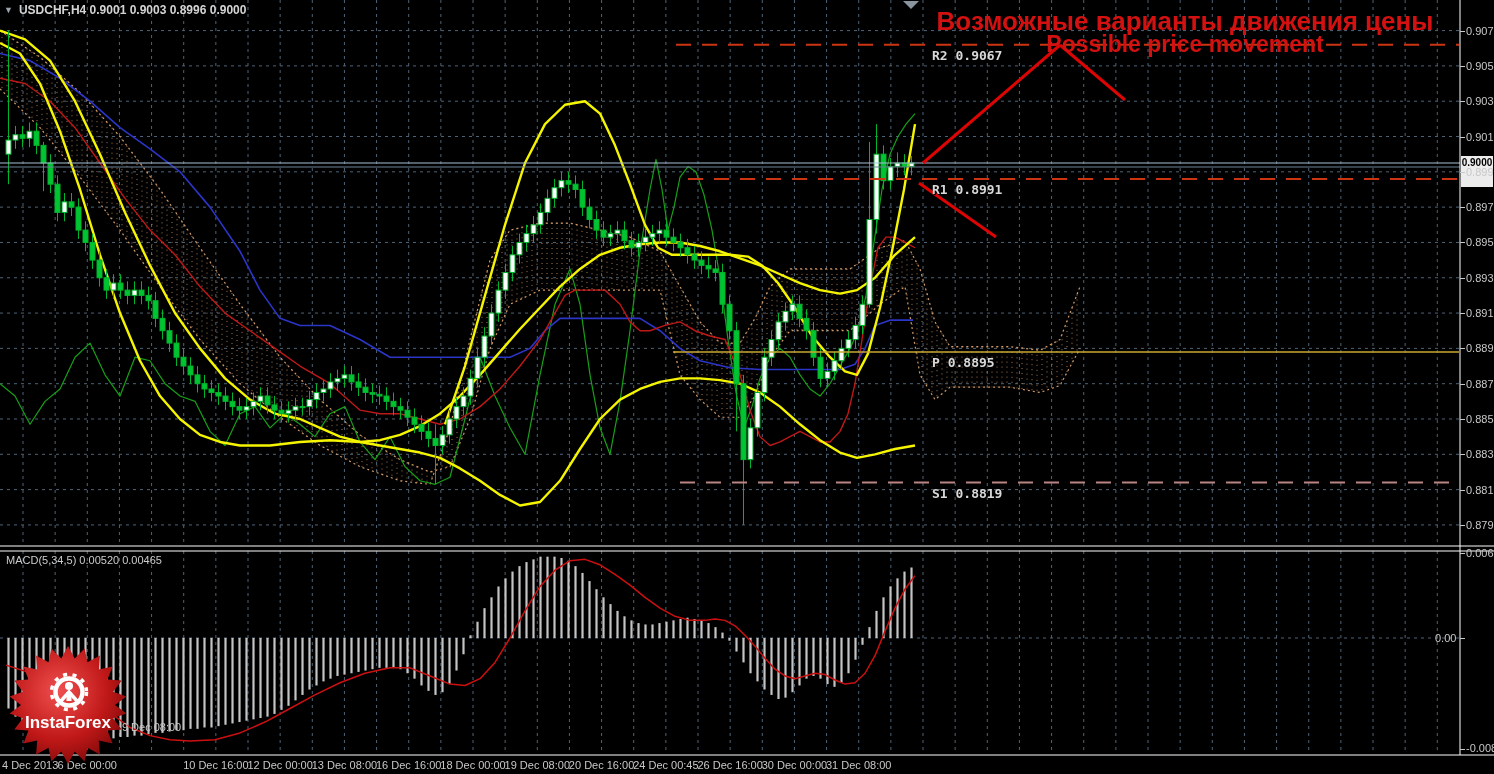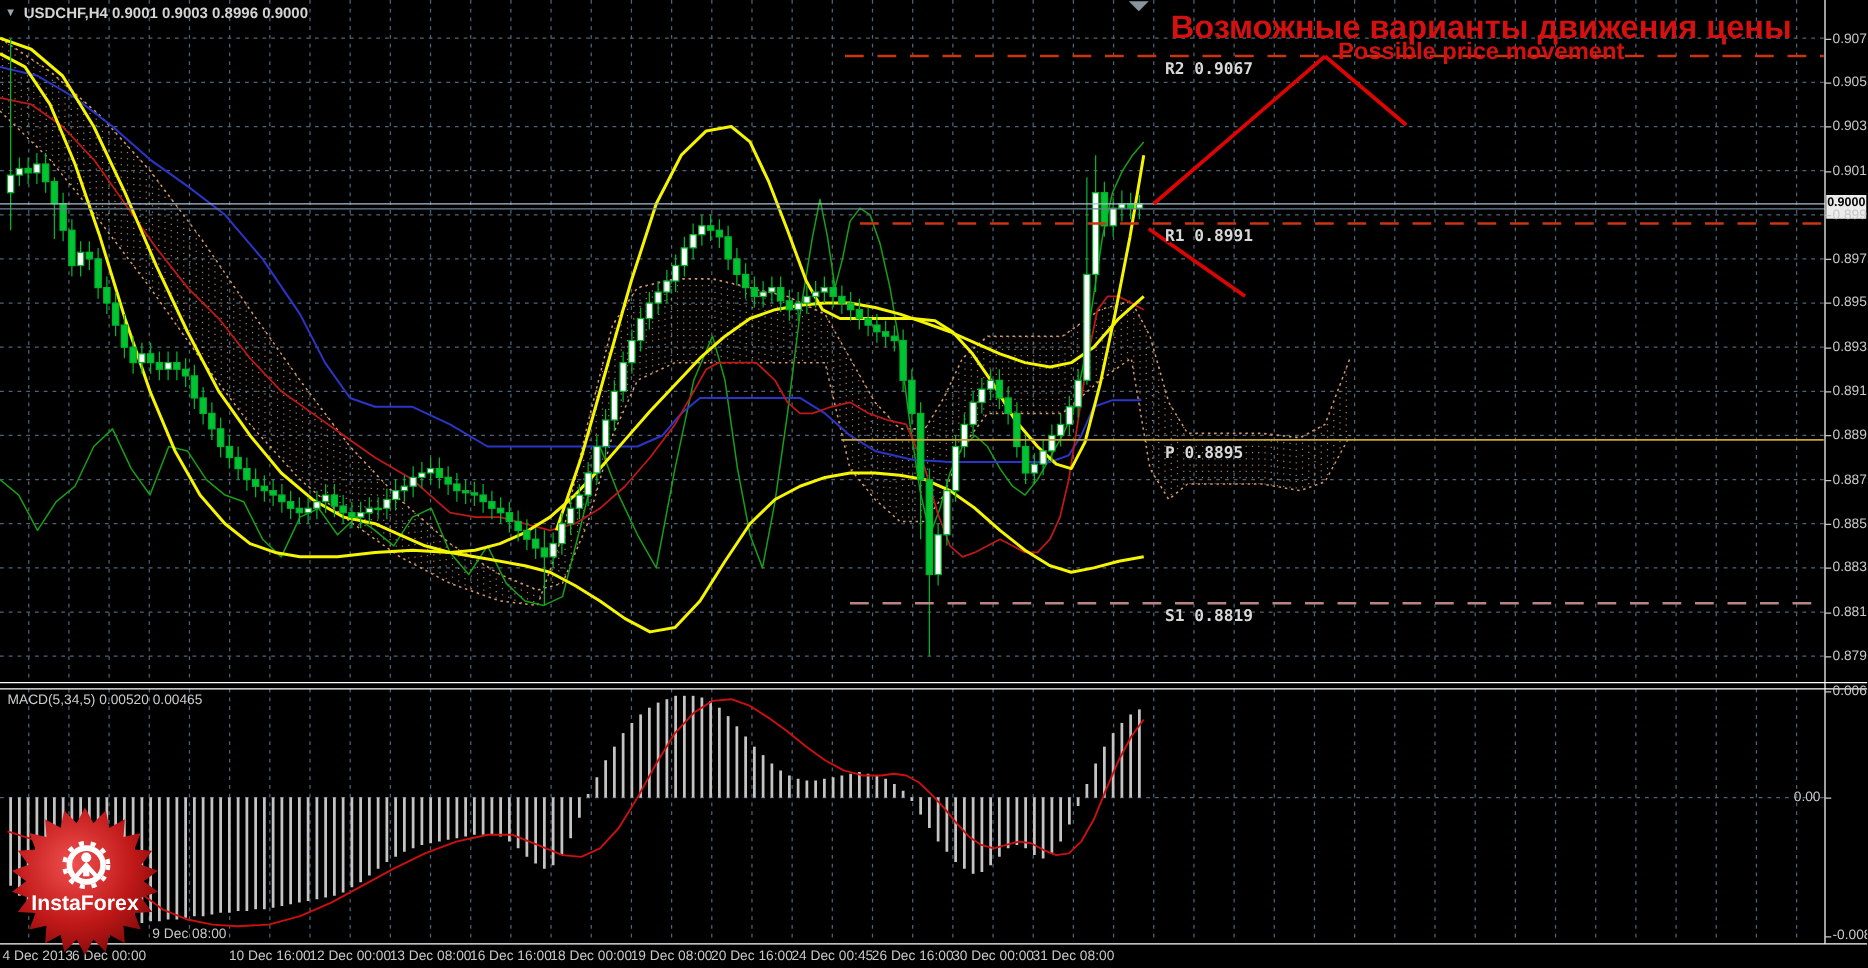--- a/index.html
+++ b/index.html
@@ -7,21 +7,21 @@
         font-family:"Liberation Sans",sans-serif;}
   #cv{position:absolute;left:0;top:0;}
   .lbl{position:absolute;color:#c8c8c8;font:11px "Liberation Sans",sans-serif;white-space:nowrap;}
   .tick{position:absolute;width:5px;height:1px;background:#c8c8c8;}
   .title-row{position:absolute;left:4px;top:3px;display:flex;align-items:center;gap:6px;}
   .dd{color:#9aa4ae;font-size:9px;}
   .title-txt{color:#d4d4d4;font:bold 12px "Liberation Sans",sans-serif;}
   .ann{position:absolute;left:905px;width:560px;text-align:center;font-weight:bold;}
   .pivot-lbl{position:absolute;color:#d8d8d8;font:bold 13px "DejaVu Sans Mono",monospace;
              text-shadow:1px 1px 0 #000;white-space:nowrap;}
-  .price-tag{position:absolute;left:1461px;width:32px;height:19px;background:#ececec;color:#000;
+  .price-tag{position:absolute;left:1461px;width:32px;height:31px;background:#ececec;color:#000;
              font:bold 10px "Liberation Sans",sans-serif;text-align:center;line-height:13px;}
   .macd-lbl{position:absolute;left:6px;top:554px;color:#cccccc;font:11px "Liberation Sans",sans-serif;}
   .scroll-arrow{position:absolute;left:903px;top:1px;width:0;height:0;
                 border-left:8px solid transparent;border-right:8px solid transparent;
                 border-top:8px solid #8a949e;}
   #logo{position:absolute;left:6px;top:645px;}
 </style>
 </head>
 <body>
 <div id="root">
@@ -764,21 +764,21 @@
     </svg>
 
 <div class="title-row">
   <span class="dd">▼</span>
   <span class="title-txt">USDCHF,H4 0.9001 0.9003 0.8996 0.9000</span>
 </div>
 
 <div class="scroll-arrow"></div>
 
 <div class="ann" style="top: 6px; font-size: 26px; color: rgb(212, 17, 17);">Возможные варианты движения цены</div>
-<div class="ann" style="top: 31px; font-size: 19px; color: rgb(212, 17, 17);">Possible price movement</div>
+<div class="ann" style="top: 31px; font-size: 23px; color: rgb(212, 17, 17);">Possible price movement</div>
 
 <div class="macd-lbl">MACD(5,34,5) 0.00520 0.00465</div>
 
 <div class="price-tag" style="top: 156px;">0.9000</div>
 
 <div id="gen-labels">
       <div class="lbl" style="left: 1466px; top: 24.5875px;">0.9075</div>
       <div class="tick" style="left: 1460px; top: 30.5875px;"></div>
       <div class="lbl" style="left: 1466px; top: 59.8975px;">0.9055</div>
       <div class="tick" style="left: 1460px; top: 65.8975px;"></div>
@@ -809,21 +809,21 @@
       <div class="lbl" style="left: 1466px; top: 518.928px;">0.8795</div>
       <div class="tick" style="left: 1460px; top: 524.928px;"></div>
       <div class="lbl" style="left: 1466px; top: 546.991px;">0.00627</div>
       <div class="tick" style="left: 1460px; top: 552.991px;"></div>
       <div class="lbl" style="left: 1435px; top: 632px;">0.00</div>
       <div class="tick" style="left: 1460px; top: 638px;"></div>
       <div class="lbl" style="left: 1466px; top: 742px;">-0.00816</div>
       <div class="tick" style="left: 1460px; top: 748.633px;"></div>
       <div class="lbl" style="left: 2px; top: 759px;">4 Dec 2013</div>
       <div class="lbl" style="left: 87.286px; top: 759px; transform: translateX(-50%);">6 Dec 00:00</div>
-      <div class="lbl" style="left: 151.572px; top: 741px; transform: translateX(-50%); text-align: center;">9 Dec 08:00</div>
+      <div class="lbl" style="left: 151.572px; top: 721px; transform: translateX(-50%); text-align: center;">9 Dec 08:00</div>
       <div class="lbl" style="left: 215.858px; top: 759px; transform: translateX(-50%);">10 Dec 16:00</div>
       <div class="lbl" style="left: 280.144px; top: 759px; transform: translateX(-50%);">12 Dec 00:00</div>
       <div class="lbl" style="left: 344.43px; top: 759px; transform: translateX(-50%);">13 Dec 08:00</div>
       <div class="lbl" style="left: 408.716px; top: 759px; transform: translateX(-50%);">16 Dec 16:00</div>
       <div class="lbl" style="left: 473.002px; top: 759px; transform: translateX(-50%);">18 Dec 00:00</div>
       <div class="lbl" style="left: 537.288px; top: 759px; transform: translateX(-50%); text-align: right;">19 Dec 08:00</div>
       <div class="lbl" style="left: 601.574px; top: 759px; transform: translateX(-50%);">20 Dec 16:00</div>
       <div class="lbl" style="left: 665.86px; top: 759px; transform: translateX(-50%);">24 Dec 00:45</div>
       <div class="lbl" style="left: 730.146px; top: 759px; transform: translateX(-50%);">26 Dec 16:00</div>
       <div class="lbl" style="left: 794.432px; top: 759px; transform: translateX(-50%);">30 Dec 00:00</div>

